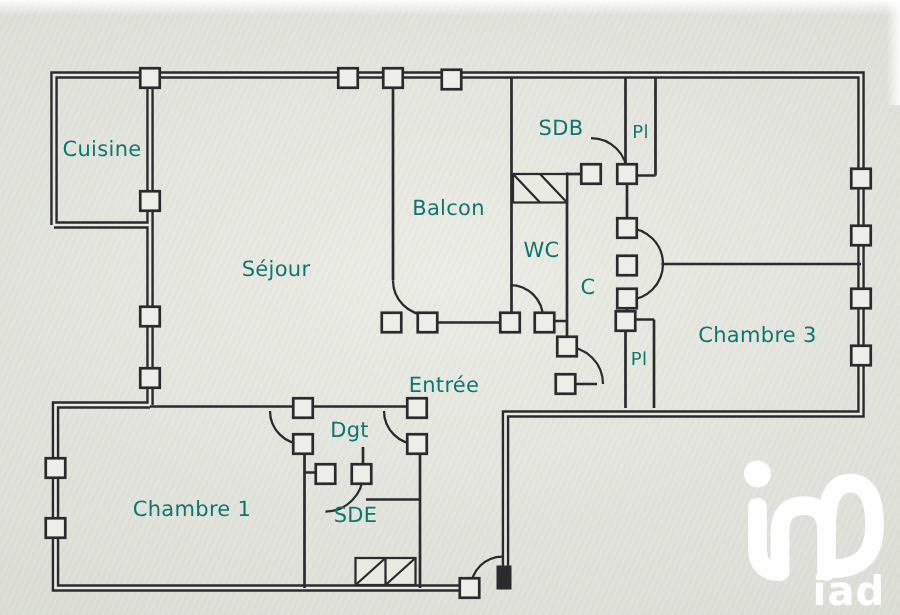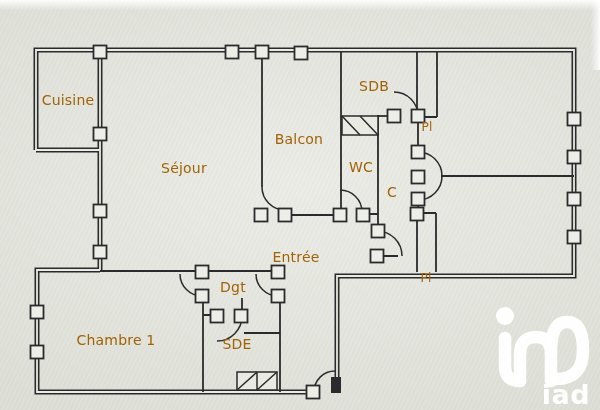--- a/index.html
+++ b/index.html
@@ -19,23 +19,23 @@
     position:absolute;left:0;top:0;width:600px;height:10px;
     background:linear-gradient(to bottom, rgba(255,255,255,0.95), rgba(255,255,255,0));
   }
   .edge-right{
     position:absolute;right:0;top:0;width:9px;height:70px;
     background:linear-gradient(to left, rgba(255,255,255,0.9), rgba(255,255,255,0));
   }
   svg{position:absolute;left:0;top:0;}
   .rlabel{
     position:absolute;transform:translate(-50%,-50%);
-    color:#a16207;font-size:14px;letter-spacing:0.2px;white-space:nowrap;
+    color:#0f766e;font-size:14px;letter-spacing:0.2px;white-space:nowrap;
   }
-  .rlabel.small{font-size:12px;margin-top:39px;}
+  .rlabel.small{font-size:12px;}
   #iad-text{
     position:absolute;right:10px;bottom:0px;
     color:rgba(255,255,255,0.97);font-size:27px;font-weight:bold;letter-spacing:0.5px;text-align:center;
   }
 </style>
 </head>
 <body>
 
 <div id="stage">
 
@@ -122,29 +122,30 @@
 
     <g fill="none" stroke="rgba(255,255,255,0.97)" stroke-width="12.5" stroke-linecap="round">
       <circle cx="505" cy="316" r="9" fill="rgba(255,255,255,0.97)" stroke="none"></circle>
       <path d="M505,338 L505,366 Q505,381 520,381"></path>
       <path d="M520,381 L520,355 Q520,337 536,337 Q551,337 551,354 L551,381"></path>
       <path d="M551,352 Q551,322 567,322 Q583,322 583,350 Q583,379 556,379"></path>
     </g>
   </svg>
 
   <div class="rlabel" style="left:68px;top:100px">Cuisine</div>
-  <div class="rlabel" style="left:184px;top:168px">Séjour</div>
+  <div class="rlabel" style="left:184px;top:180px">Séjour</div>
   <div class="rlabel" style="left:299px;top:139px">Balcon</div>
   <div class="rlabel" style="left:374px;top:86px">SDB</div>
   <div class="rlabel small" style="left:427px;top:88px">Pl</div>
   <div class="rlabel" style="left:361px;top:167px">WC</div>
   <div class="rlabel" style="left:392px;top:192px">C</div>
+  <div class="rlabel" style="left:505px;top:224px">Chambre 3</div>
   <div class="rlabel small" style="left:426px;top:239px">Pl</div>
   <div class="rlabel" style="left:296px;top:257px">Entrée</div>
   <div class="rlabel" style="left:233px;top:287px">Dgt</div>
-  <div class="rlabel" style="left:116px;top:340px">Chambre 1</div>
+  <div class="rlabel" style="left:128px;top:340px">Chambre 1</div>
   <div class="rlabel" style="left:237px;top:344px">SDE</div>
 
   <div id="iad-text">iad</div>
 
   <div class="edge-top"></div>
   <div class="edge-right"></div>
 </div>
 
 </body></html>

